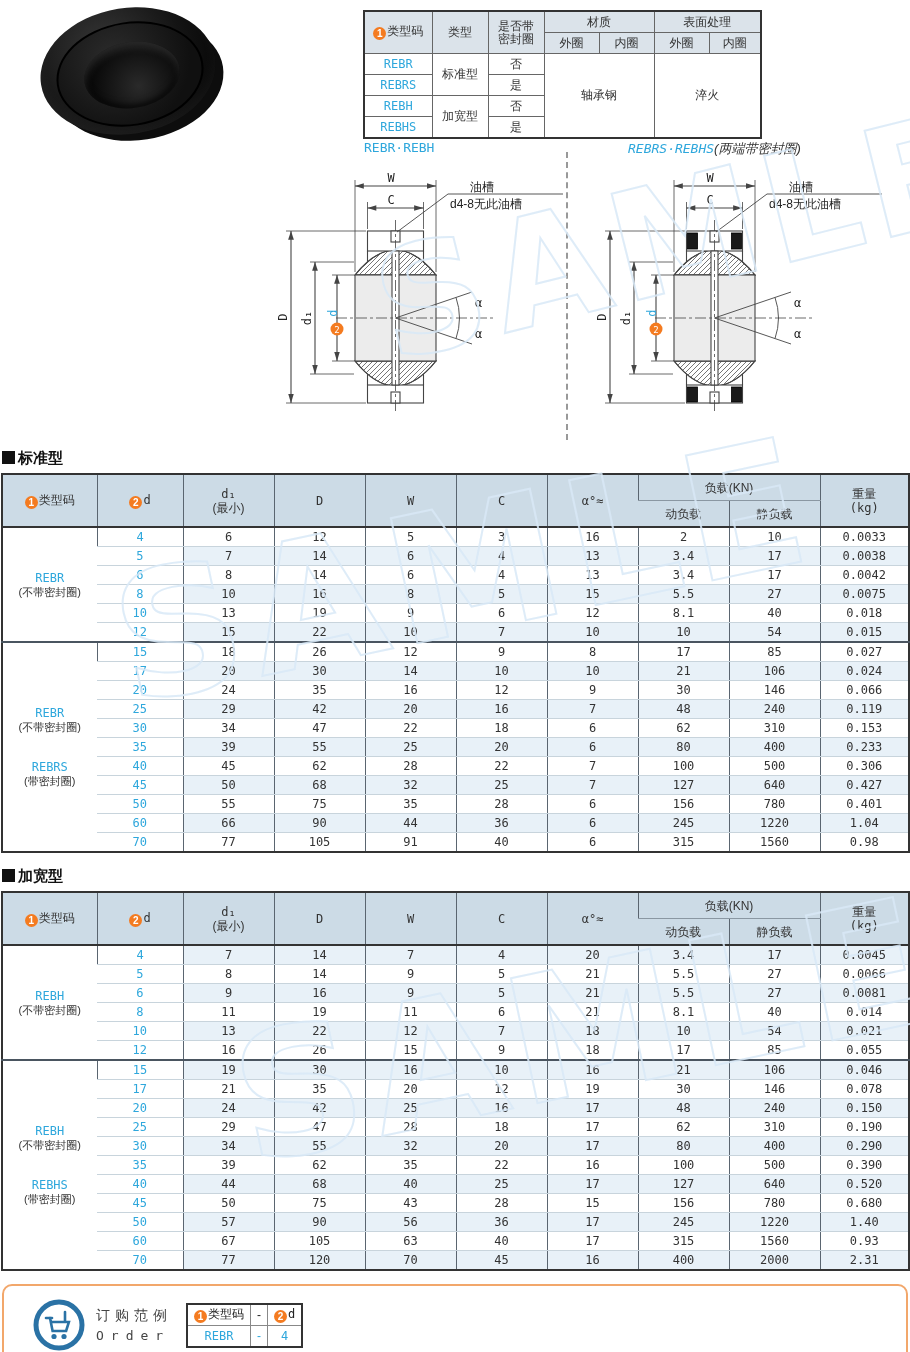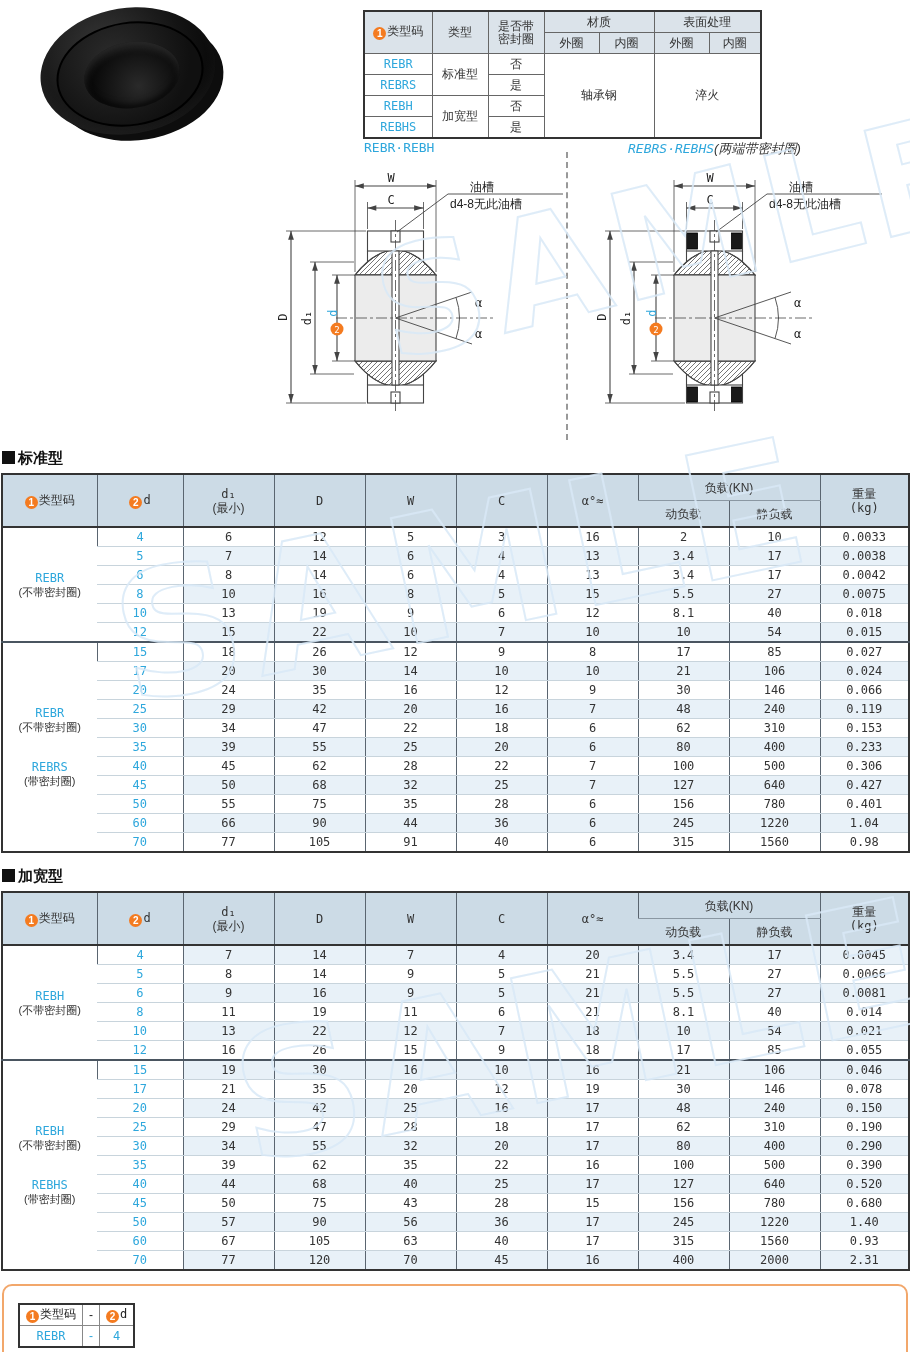--- a/index.html
+++ b/index.html
@@ -733,20 +733,36 @@
           <td class="vcol mono">45</td>
           <td class="vcol mono">16</td>
           <td class="vcol mono">400</td>
           <td class="vcol mono">2000</td>
           <td class="vcol mono">2.31</td>
         </tr>
       </tbody>
   </table>
 
   <div class="order-box">
+    <div class="order-left">
+      <svg width="54" height="54" viewBox="0 0 54 54">
+        <circle cx="27" cy="27" r="23" fill="#fff" stroke="#2a72a5" stroke-width="5"></circle>
+        <g stroke="#2a72a5" stroke-width="2.6" fill="none" stroke-linecap="round">
+          <path d="M33,14 v9"></path>
+          <path d="M14,20 h6"></path>
+          <path d="M18,20 l2.6,13 h13.5 l2.8,-9 h-17"></path>
+        </g>
+        <circle cx="22" cy="38.5" r="2.6" fill="#2a72a5"></circle>
+        <circle cx="32" cy="38.5" r="2.6" fill="#2a72a5"></circle>
+      </svg>
+      <div class="order-titles">
+        <div class="order-cn">订购范例</div>
+        <div class="order-en mono">Order</div>
+      </div>
+    </div>
     <table class="order-table">
       <tbody>
           <tr>
         <td class="oh"><span class="badge">1</span><span>类型码</span></td>
         <td class="oh">-</td>
         <td class="oh"><span class="badge">2</span><span class="mono">d</span></td>
       </tr>
       <tr>
         <td class="ov mono">REBR</td>
         <td class="ov">-</td>

